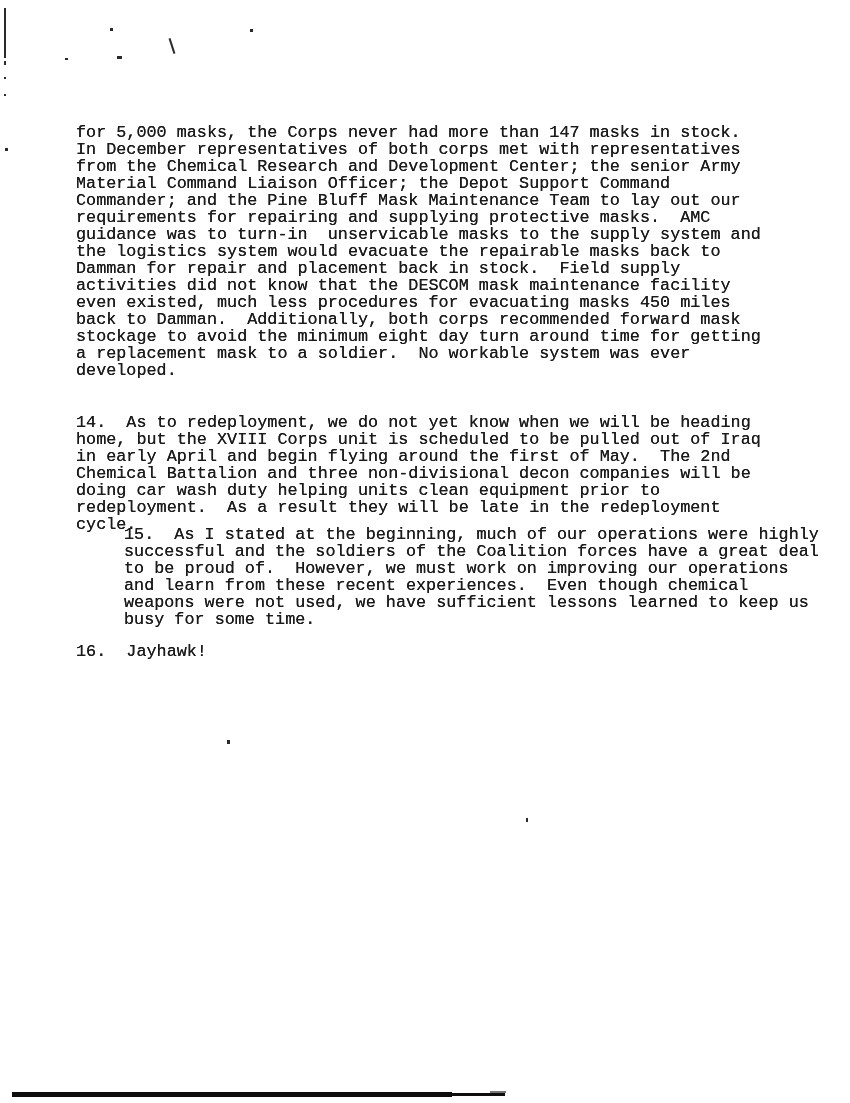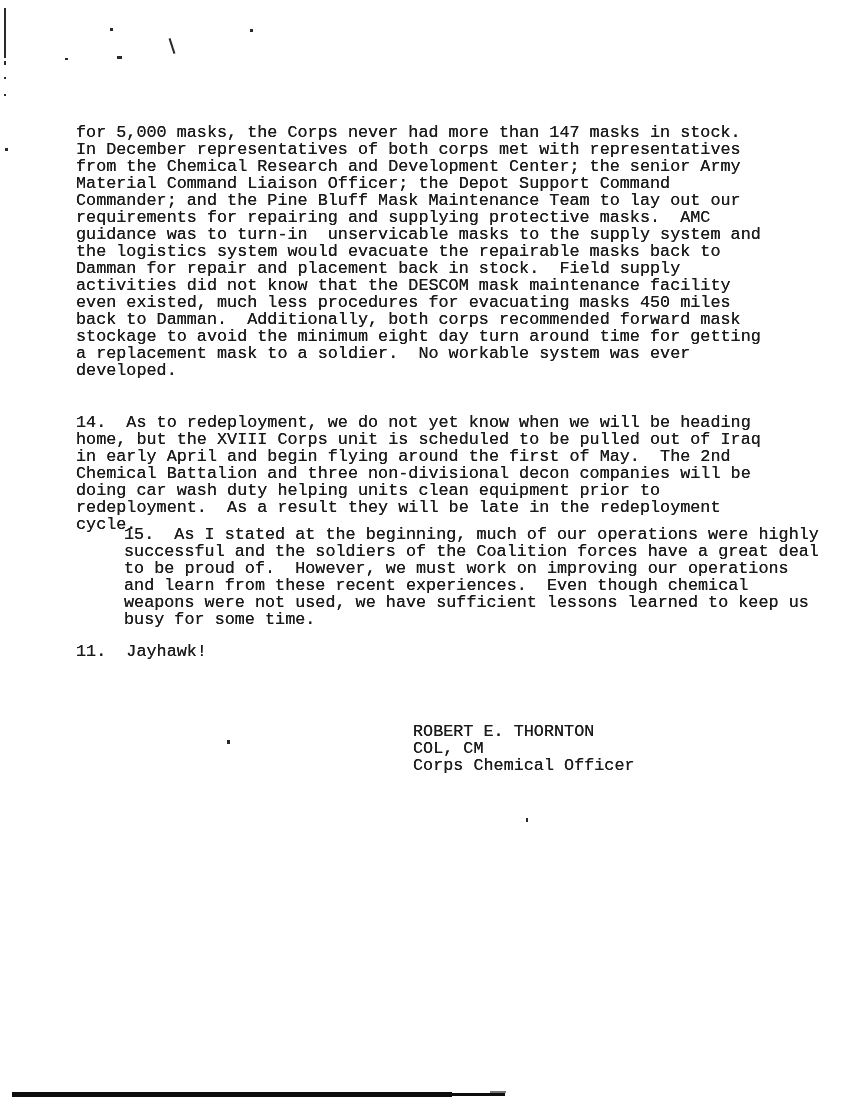--- a/index.html
+++ b/index.html
@@ -82,23 +82,20 @@
 redeployment.  As a result they will be late in the redeployment
 cycle.</div>
 
   <div class="para" style="top:526px;margin-left:48px;">15.  As I stated at the beginning, much of our operations were highly
 successful and the soldiers of the Coalition forces have a great deal
 to be proud of.  However, we must work on improving our operations
 and learn from these recent experiences.  Even though chemical
 weapons were not used, we have sufficient lessons learned to keep us
 busy for some time.</div>
 
-  <div class="para" style="top:643px;">11.  Jayhawk!</div>
+  <div class="para" style="top:643px;">16.  Jayhawk!</div>
 
-  <div class="para sig" style="top:723px;">ROBERT E. THORNTON
-COL, CM
-Corps Chemical Officer</div>
 
   <div class="rule-seg" style="left:12px; top:1092px; width:440px; height:5px;"></div>
   <div class="rule-seg" style="left:450px; top:1093px; width:55px; height:2.5px;"></div>
   <div class="rule-seg" style="left:490px; top:1091px; width:16px; height:2px; background:#777;"></div>
 
 </div>
 
 </body></html>

